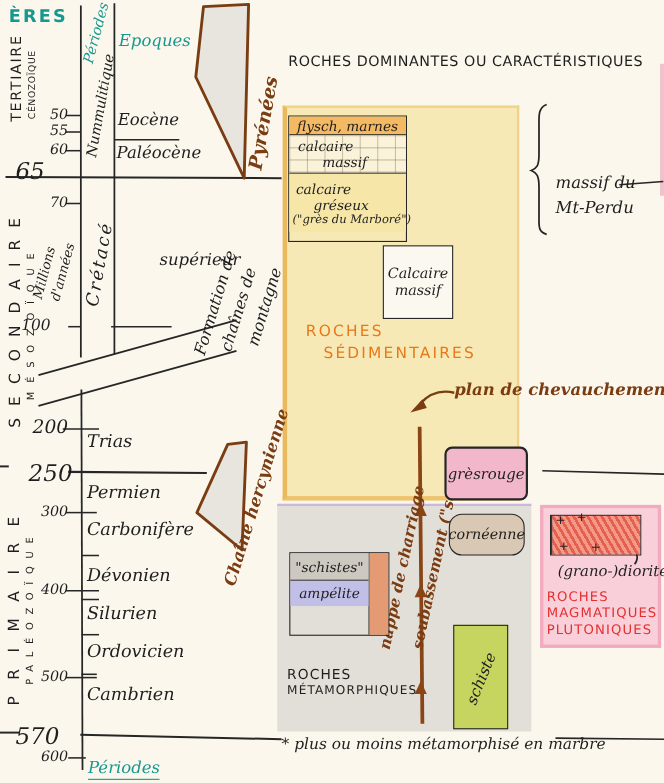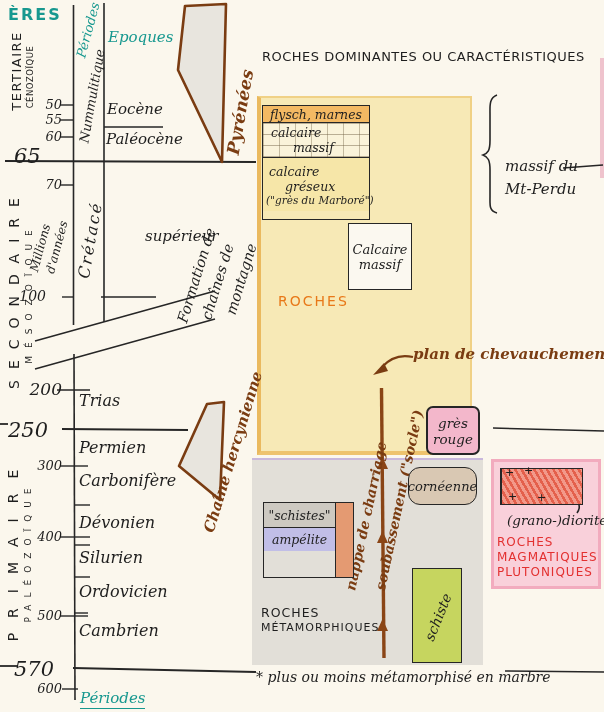--- a/index.html
+++ b/index.html
@@ -116,21 +116,21 @@
     <div class="hw" style="font-size:12px;padding-left:10px;">d'années</div>
   </div>
 
   <div class="abs hw age" style="left:28px;top:97px;">50</div>
   <div class="abs hw age" style="left:28px;top:112px;">55</div>
   <div class="abs hw age" style="left:28px;top:129px;">60</div>
   <div class="abs hw age-major" style="left:14px;top:144px;">65</div>
   <div class="abs hw age" style="left:28px;top:177px;">70</div>
   <div class="abs hw age" style="left:12px;top:288px;font-size:14px;">100</div>
   <div class="abs hw age" style="left:28px;top:379px;font-size:17px;">200</div>
-  <div class="abs hw age-major" style="left:8px;top:418px;">250</div>
+  <div class="abs hw age-major" style="left:26px;top:418px;">250</div>
   <div class="abs hw age" style="left:28px;top:458px;">300</div>
   <div class="abs hw age" style="left:28px;top:529px;">400</div>
   <div class="abs hw age" style="left:28px;top:608px;">500</div>
   <div class="abs hw age-major" style="left:14px;top:657px;">570</div>
   <div class="abs hw age" style="left:28px;top:681px;">600</div>
 
   <div class="abs hw rot" style="left:92px;top:96px;font-size:13px;--a:-80deg;">Nummulitique</div>
   <div class="abs hw" style="left:107px;top:100px;font-size:15px;">Eocène</div>
   <div class="abs hw" style="left:106px;top:130px;font-size:15px;">Paléocène</div>
   <div class="abs hw rot" style="left:90px;top:240px;font-size:16px;--a:-80deg;letter-spacing:2px;">Crétacé</div>
@@ -153,20 +153,21 @@
   </div>
   <div class="abs hw brown rot" style="left:233px;top:452px;font-size:15px;font-weight:bold;--a:-73deg;">Chaîne hercynienne</div>
   <div class="abs hw brown" style="left:413px;top:345px;font-size:15px;font-weight:bold;">plan de chevauchement</div>
   <div class="abs hw brown rot" style="left:366px;top:516px;font-size:14px;font-weight:bold;--a:-78deg;">nappe de charriage</div>
   <div class="abs hw brown rot" style="left:399px;top:500px;font-size:14px;font-weight:bold;--a:-78deg;">soubassement ("socle")</div>
   <div class="abs hw" style="left:505px;top:157px;font-size:15px;">massif du</div>
   <div class="abs hw" style="left:505px;top:180px;font-size:15px;">Mt-Perdu</div>
   <div class="abs hw" style="left:256px;top:669px;font-size:14px;">* plus ou moins métamorphisé en marbre</div>
 
   <div class="abs orange caps" style="left:278px;top:293px;font-size:14px;letter-spacing:2px;">ROCHES</div>
+  <div class="abs orange caps" style="left:294px;top:313px;font-size:14px;letter-spacing:2px;">SÉDIMENTAIRES</div>
 
   <div class="rockbox" style="left:262px;top:105px;width:108px;height:115px;">
     <div class="stackrow ctr" style="height:17px;background:#f3b963;">
       <span class="hw" style="font-size:12.5px;">flysch, marnes</span>
     </div>
     <div class="stackrow brick" style="height:35px;padding-left:8px;">
       <span class="hw" style="font-size:12.5px;">calcaire</span>
       <span class="hw" style="font-size:12.5px;padding-left:22px;">massif</span>
     </div>
     <div class="stackrow" style="height:53px;background:#f6e6a8;padding-left:6px;">
@@ -174,21 +175,21 @@
       <span class="hw" style="font-size:12.5px;padding-left:16px;">gréseux</span>
       <span class="hw" style="font-size:10.5px;margin-left:-3px;">("grès du Marboré")</span>
     </div>
   </div>
 
   <div class="rockbox ctr" style="left:348px;top:223px;width:64px;height:67px;background:#fbf8f0;flex-direction:column;">
     <span class="hw" style="font-size:13px;">Calcaire</span>
     <span class="hw" style="font-size:13px;">massif</span>
   </div>
 
-  <div class="rockbox ctr" style="left:426px;top:406px;width:54px;height:49px;background:#f3b7cb;border-width:2px;border-radius:7px;flex-direction:column;">
+  <div class="rockbox ctr" style="left:404px;top:406px;width:76px;height:49px;background:#f3b7cb;border-width:2px;border-radius:7px;flex-direction:row;">
     <span class="hw" style="font-size:13.5px;">grès</span>
     <span class="hw" style="font-size:13.5px;">rouge</span>
   </div>
 
   <div class="rockbox" style="left:263px;top:502px;width:91px;height:76px;display:flex;">
     <div style="width:72px;box-sizing:border-box;border-right:1.2px solid #262626;">
       <div class="stackrow ctr" style="height:25px;background:#cdc9c1;">
         <span class="hw" style="font-size:12.5px;">"schistes"</span>
       </div>
       <div class="stackrow ctr" style="height:23px;background:#c1bee7;">

